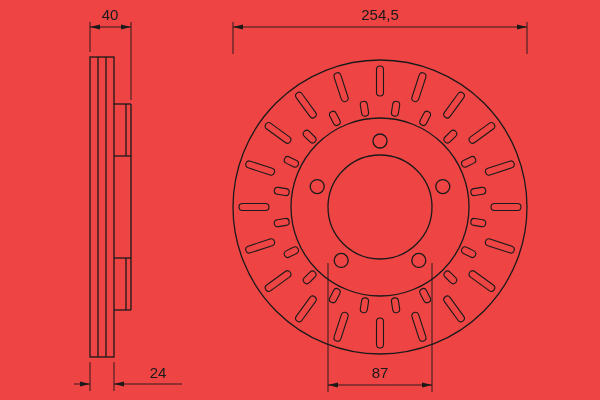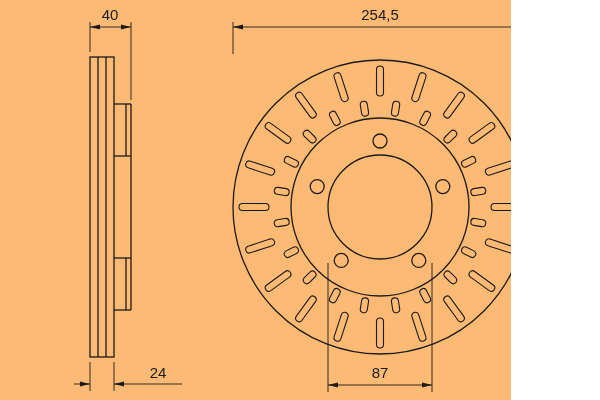--- a/index.html
+++ b/index.html
@@ -1,19 +1,19 @@
 <!DOCTYPE html>
 <html><head>
 <meta charset="utf-8">
 <style>
   html,body{margin:0;padding:0;background:#ffffff;}
   .canvas{
     position:relative;
-    width:511px;height:400px;
-    background:#fdba74;
+    width:600px;height:400px;
+    background:#ef4444;
     overflow:hidden;
     font-family:"Liberation Sans", sans-serif;
   }
   svg{display:block;}
   svg text{
     font-family:"Liberation Sans", sans-serif;
     font-size:15px;
     fill:#1a1a1a;
   }
   .outline{stroke:#1a1a1a;fill:none;stroke-width:1.3;}

